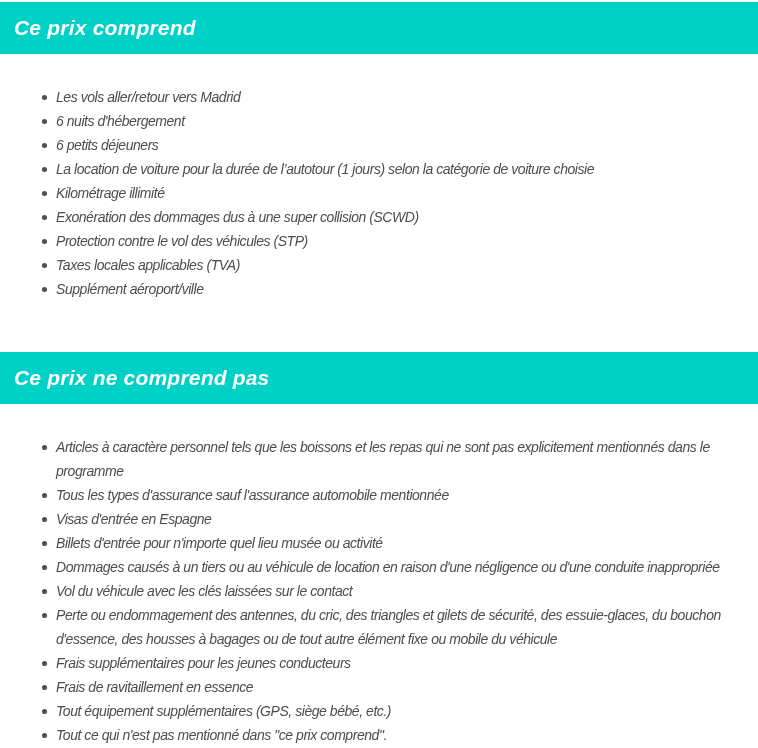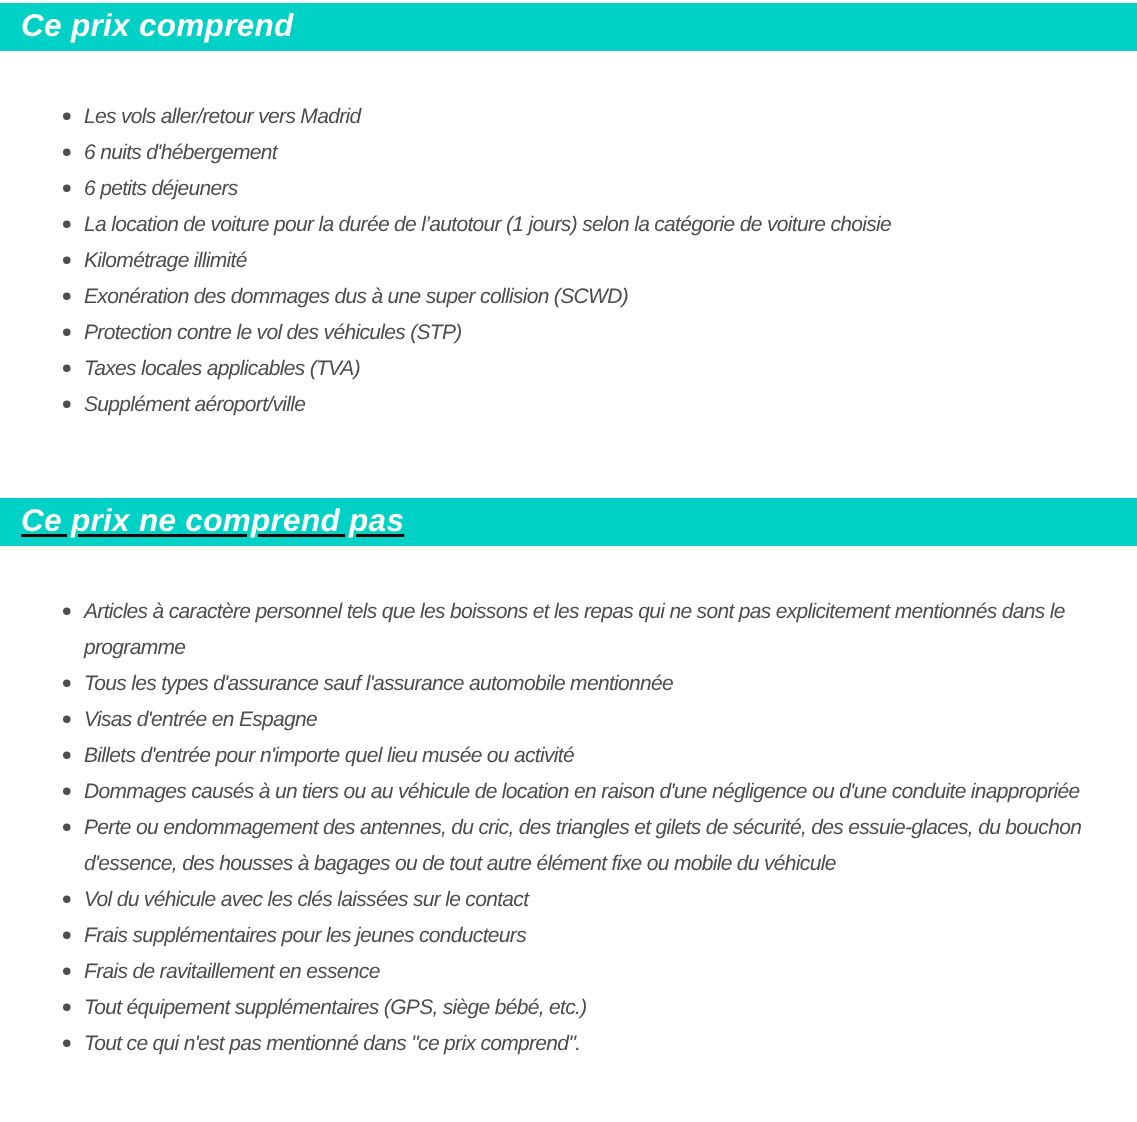--- a/index.html
+++ b/index.html
@@ -8,37 +8,37 @@
   }
   body {
     width: 758px;
     height: 748px;
     background: #ffffff;
     overflow: hidden;
     font-family: "Liberation Sans", "DejaVu Sans", sans-serif;
   }
   .section-header {
     background: var(--accent, #00d1c7);
-    height: 32px;
+    height: 52px;
     display: flex;
     align-items: center;
     padding-left: 14px;
     box-sizing: border-box;
   }
   .section-header h2 {
     margin: 0;
     color: var(--header-text, #ffffff);
     font-style: italic;
     font-weight: bold;
     font-size: 21px;
     letter-spacing: 0.2px;
     white-space: nowrap;
   }
   #section-included .section-header { margin-top: 2px; }
-  #section-excluded .section-header { margin-top: 51px; text-decoration: underline; }
+  #section-excluded .section-header { margin-top: 51px; }
   ul.items {
     list-style: none;
     margin: 16px;
     padding: 15px 2px 0 40px;
   }
   ul.items li {
     position: relative;
     font-style: italic;
     font-size: 14px;
     letter-spacing: -0.45px;
@@ -79,20 +79,20 @@
 <section id="section-excluded">
   <header class="section-header">
     <h2>Ce prix ne comprend pas</h2>
   </header>
   <ul class="items">
       <li>Articles à caractère personnel tels que les boissons et les repas qui ne sont pas explicitement mentionnés dans le programme</li>
       <li>Tous les types d'assurance sauf l'assurance automobile mentionnée</li>
       <li>Visas d'entrée en Espagne</li>
       <li>Billets d'entrée pour n'importe quel lieu musée ou activité</li>
       <li>Dommages causés à un tiers ou au véhicule de location en raison d'une négligence ou d'une conduite inappropriée</li>
+      <li>Vol du véhicule avec les clés laissées sur le contact</li>
       <li>Perte ou endommagement des antennes, du cric, des triangles et gilets de sécurité, des essuie-glaces, du bouchon d'essence, des housses à bagages ou de tout autre élément fixe ou mobile du véhicule</li>
-      <li>Vol du véhicule avec les clés laissées sur le contact</li>
       <li>Frais supplémentaires pour les jeunes conducteurs</li>
       <li>Frais de ravitaillement en essence</li>
       <li>Tout équipement supplémentaires (GPS, siège bébé, etc.)</li>
       <li>Tout ce qui n'est pas mentionné dans "ce prix comprend".</li>
     </ul>
 </section>
 
 </body></html>

